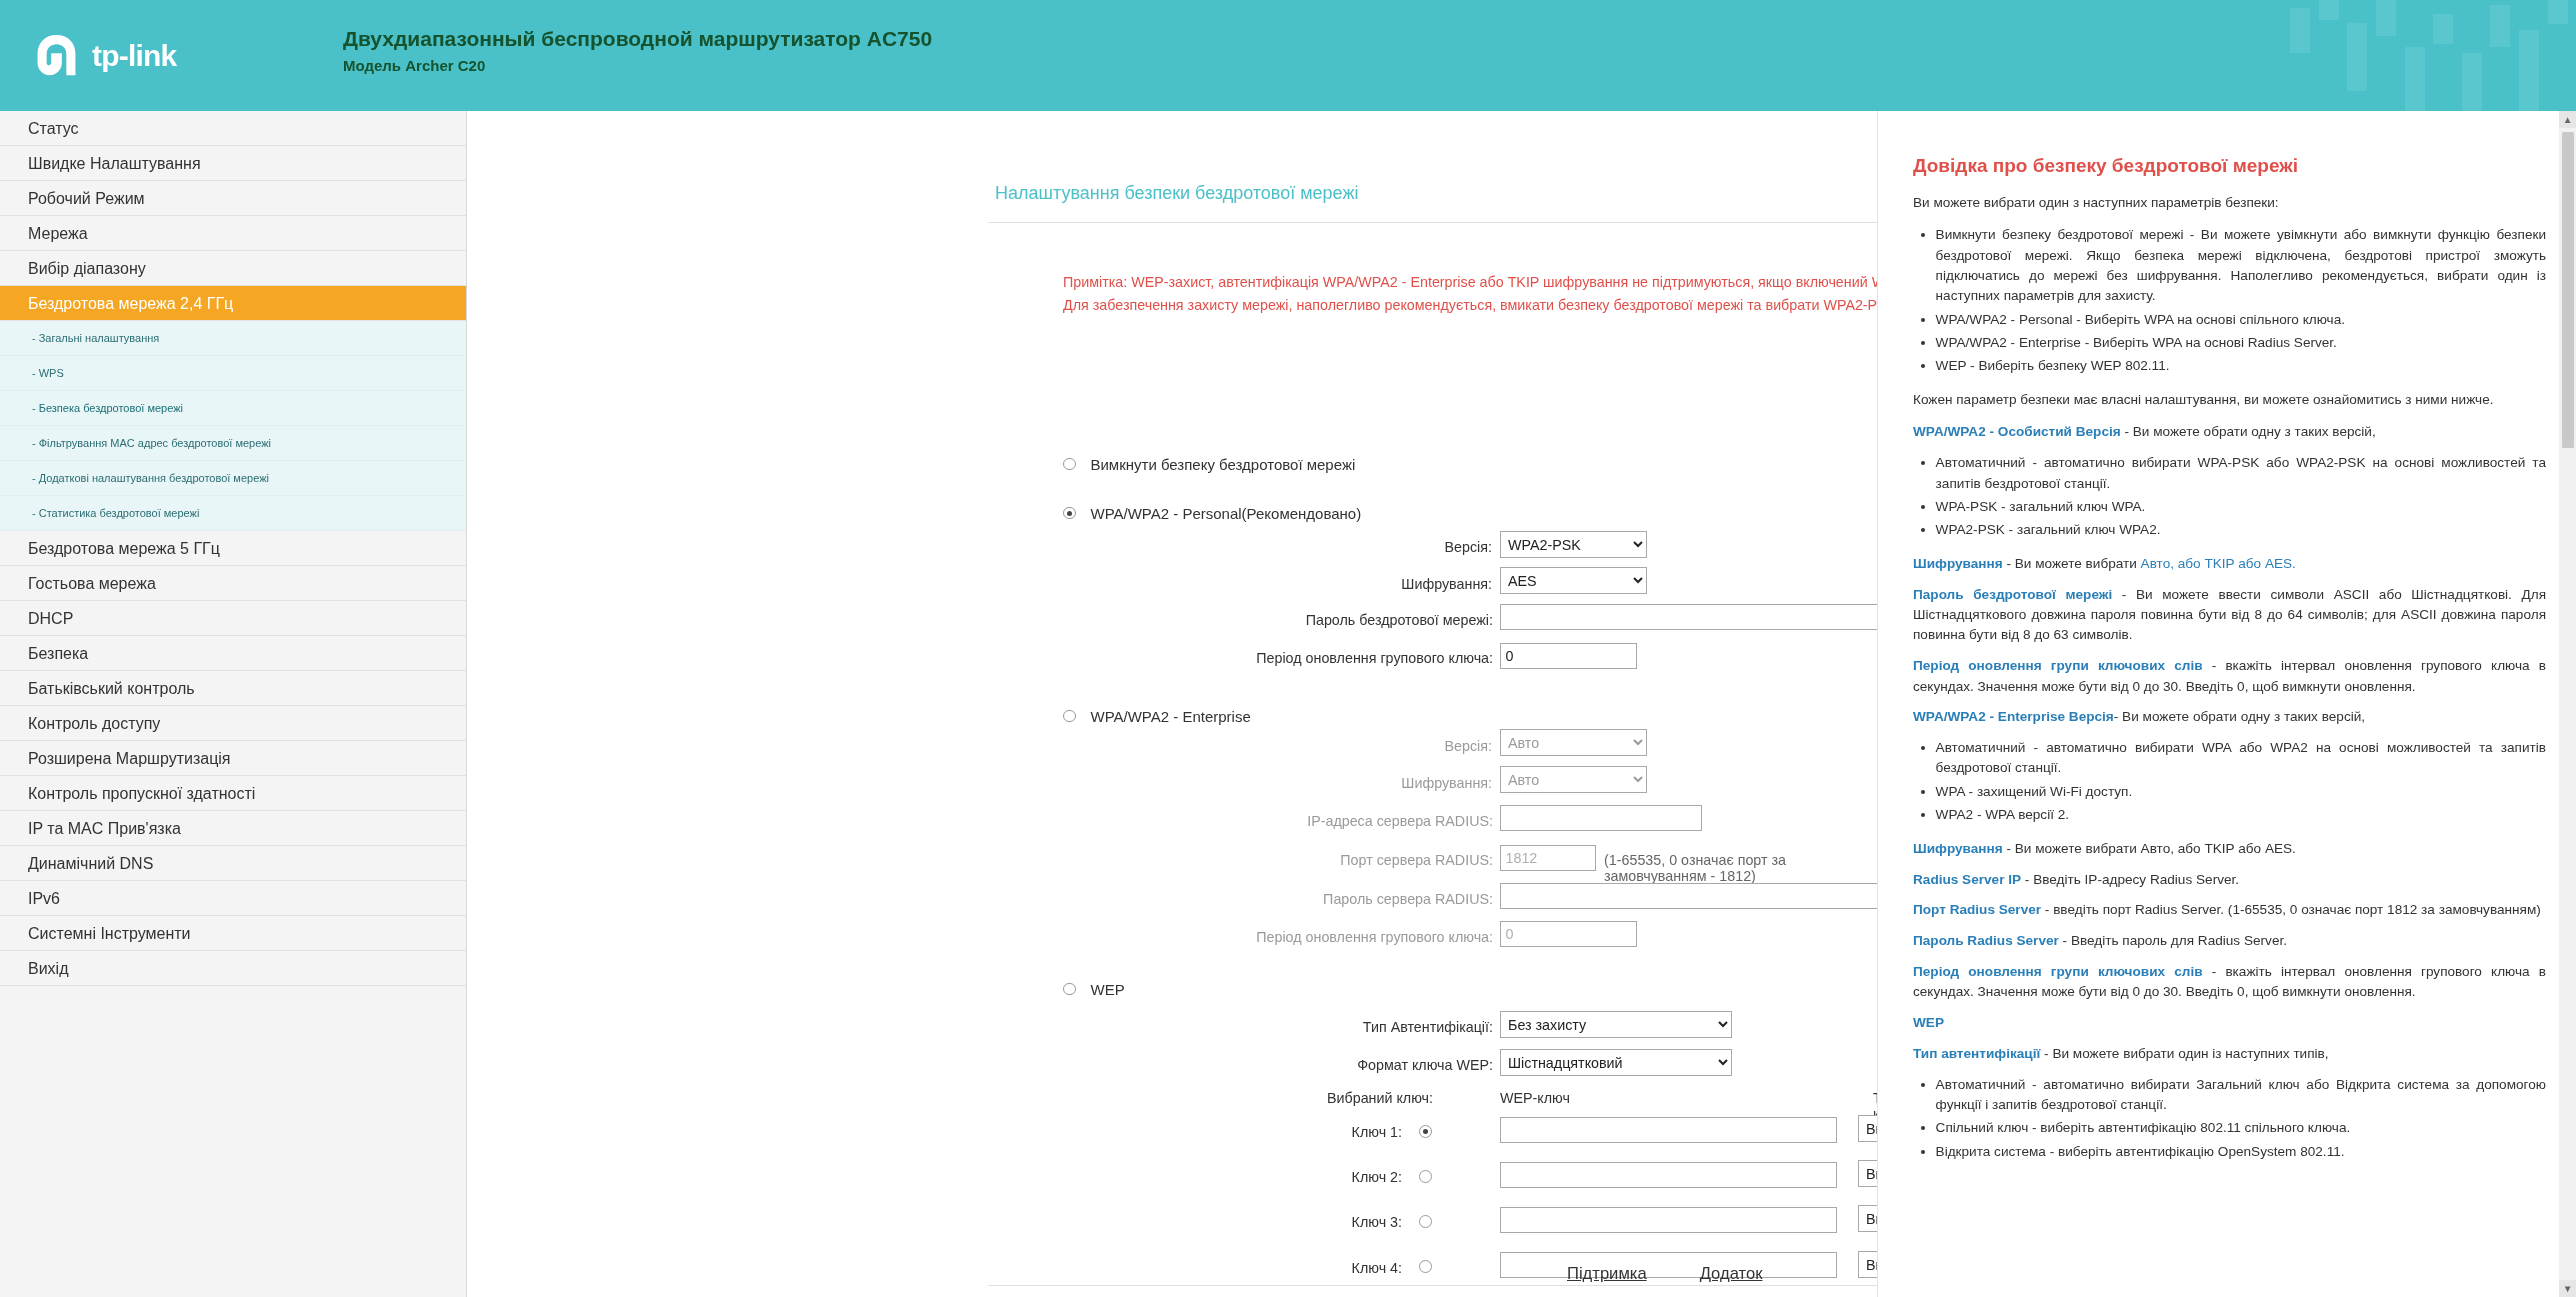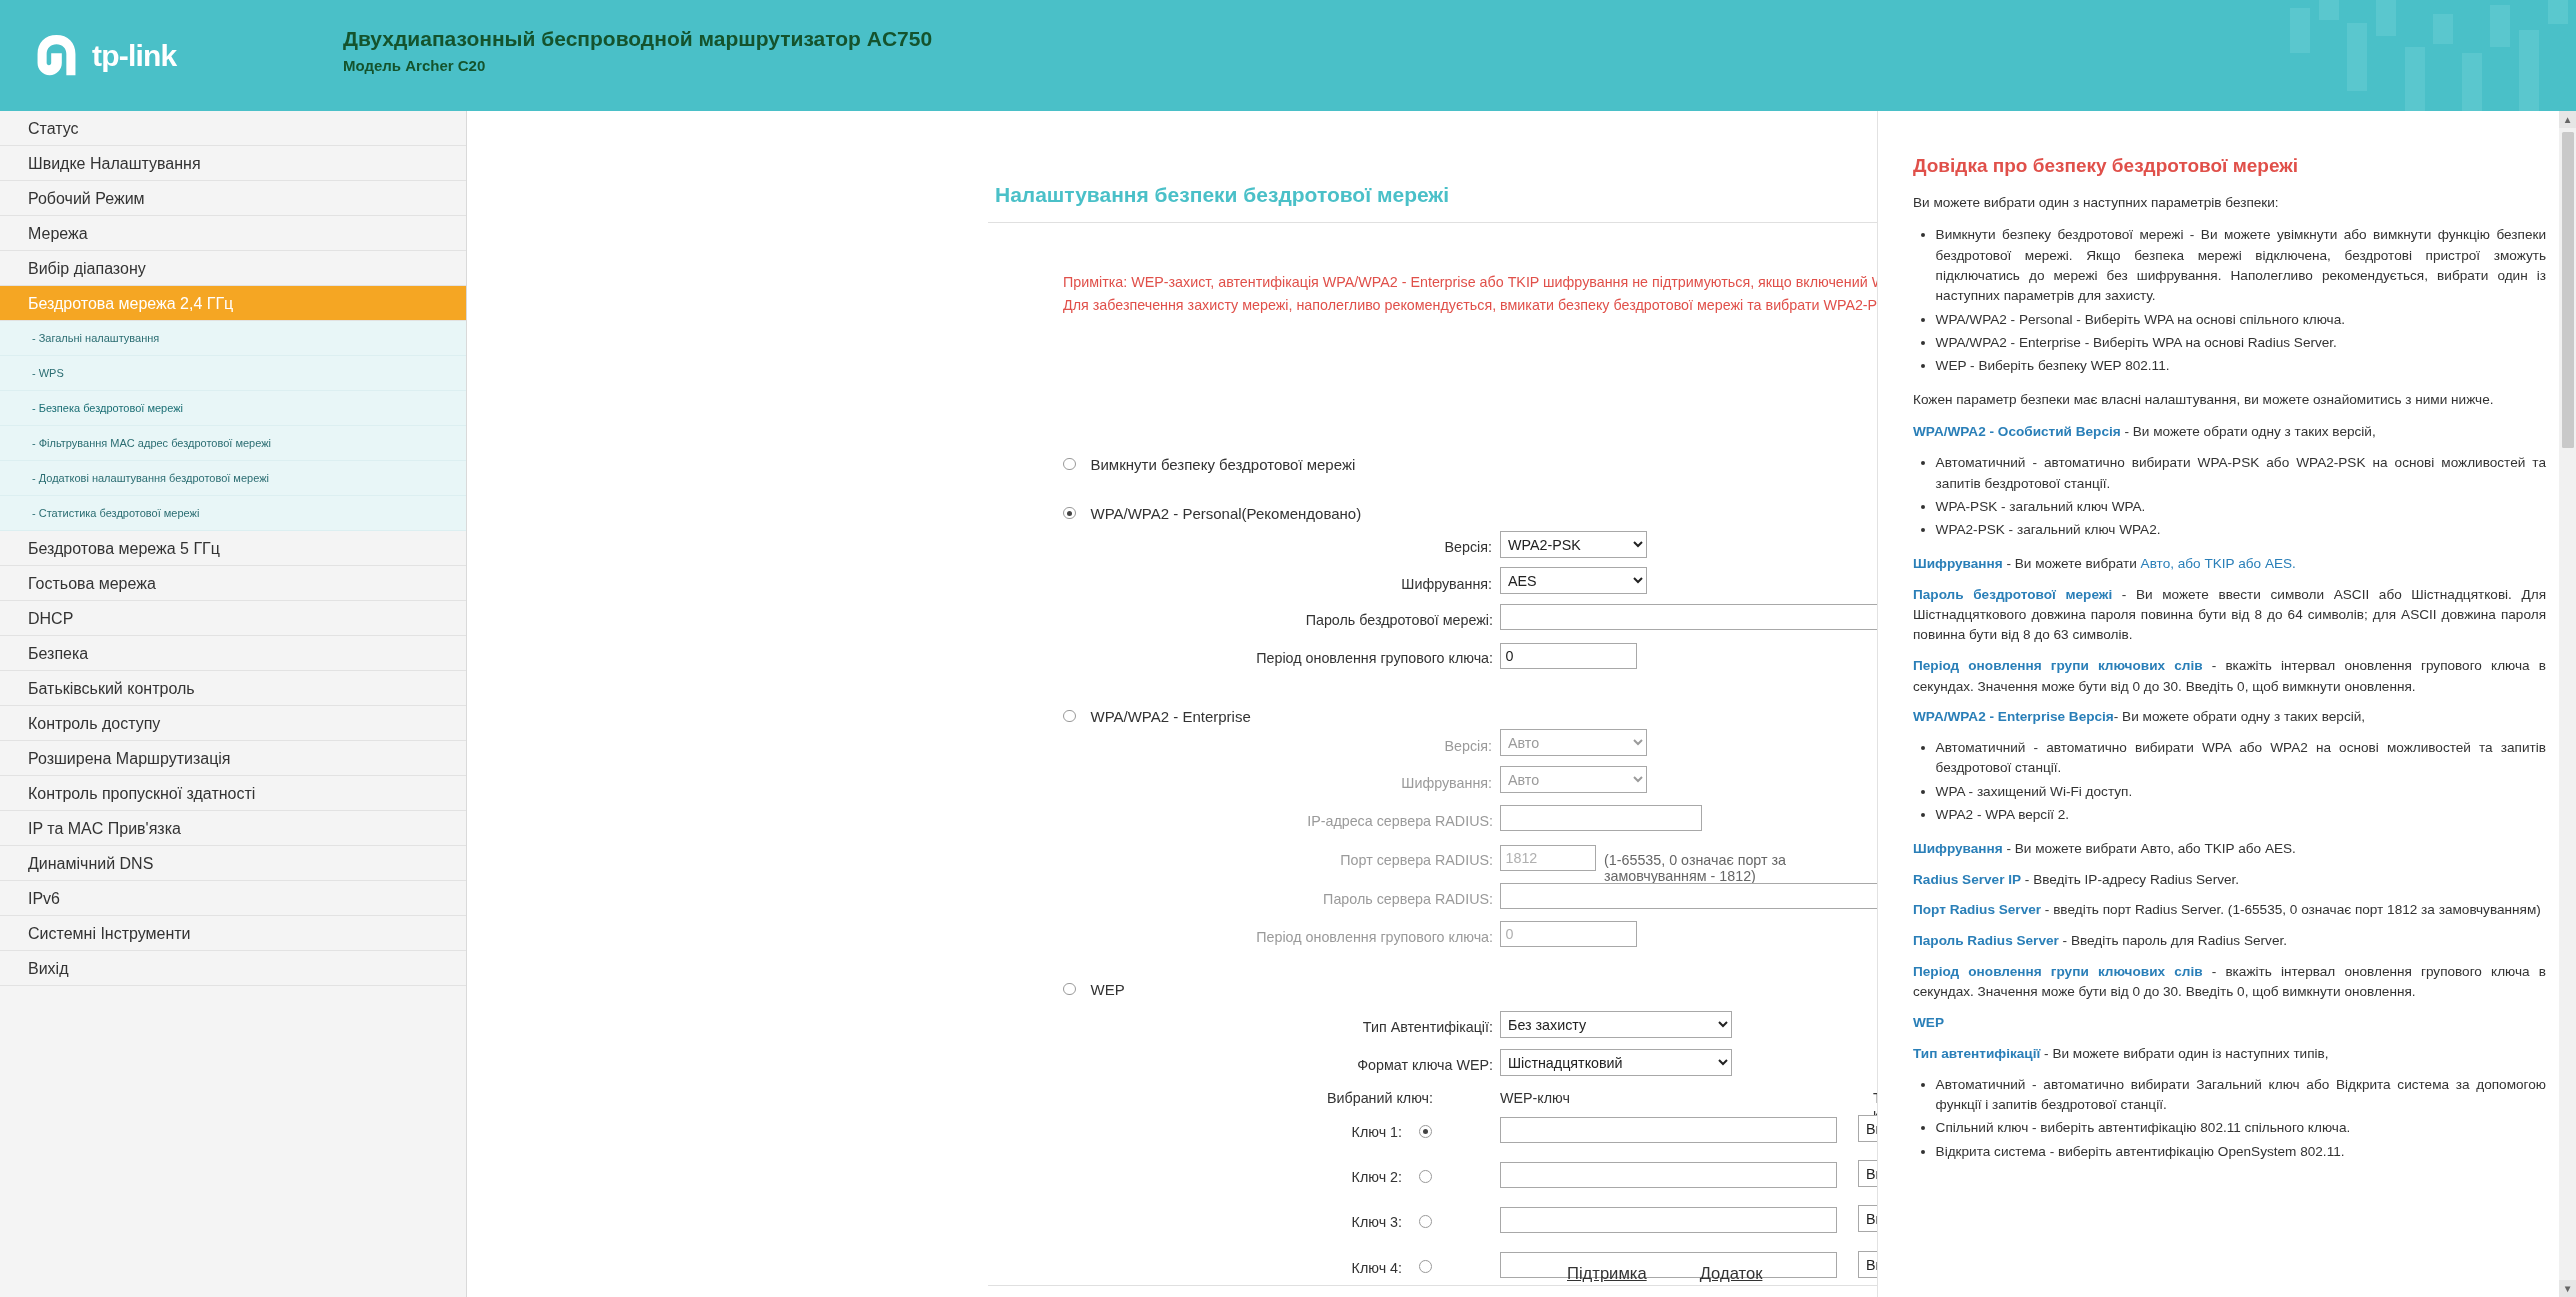--- a/index.html
+++ b/index.html
@@ -52,21 +52,21 @@
   .menu-item.sub.on { color: #1b6f75; }
 
   
   .main {
     position: absolute; left: 468px; top: 111px; width: 1409px; height: 1186px;
     background: #fff;
   }
   .main-inner { position: absolute; left: 0; top: 0; width: 1393px; height: 1186px; }
   .section-title {
     position: absolute; left: 527px; top: 72px;
-    font-size: 21px; color: #4ac0c8; font-weight: bold;
+    font-size: 18px; color: #4ac0c8;
   }
   .title-rule {
     position: absolute; left: 520px; top: 111px; width: 1303px; height: 0.8px; background: #e0e0e0;
   }
   .notes {
     position: absolute; left: 595px; top: 160px; width: 1205px;
     color: #e0504a; font-size: 14.3px; line-height: 22.6px;
   }
 
   .opt-row { position: absolute; font-size: 15px; color: #333; }

